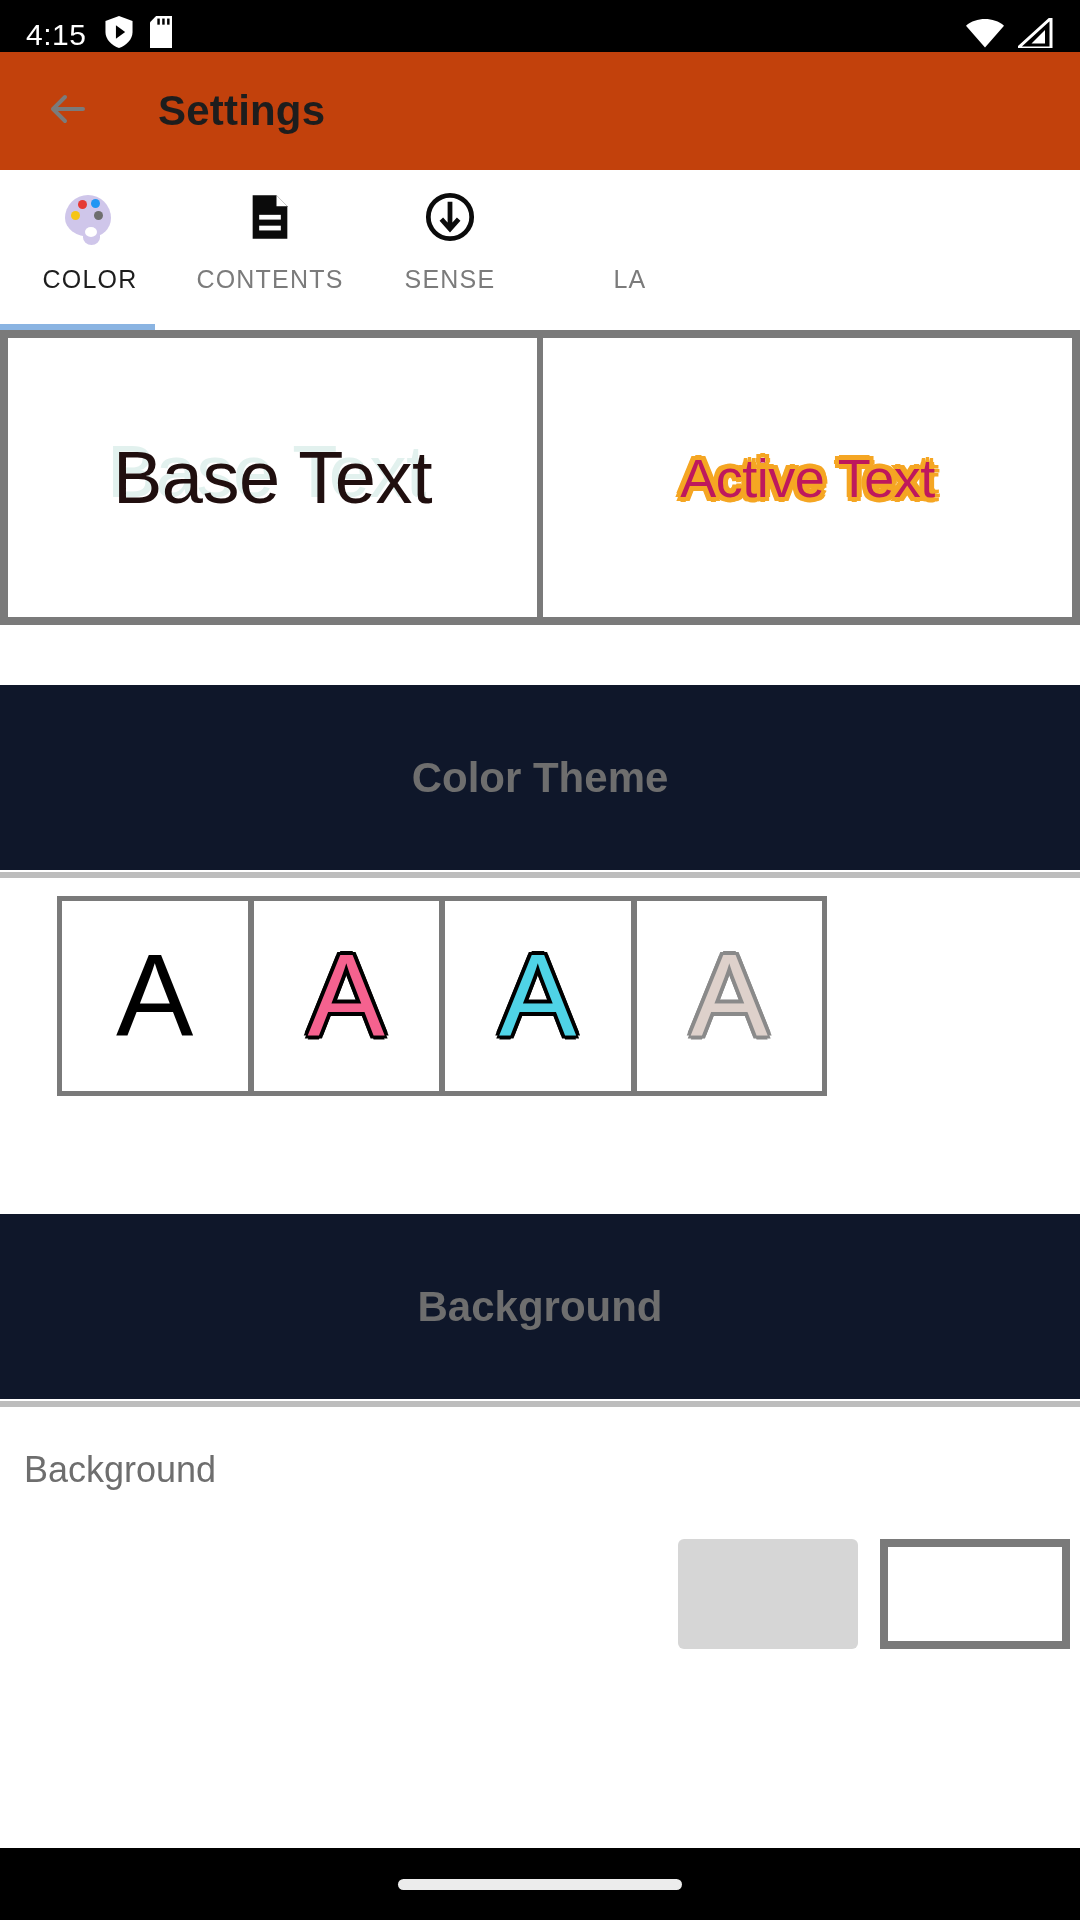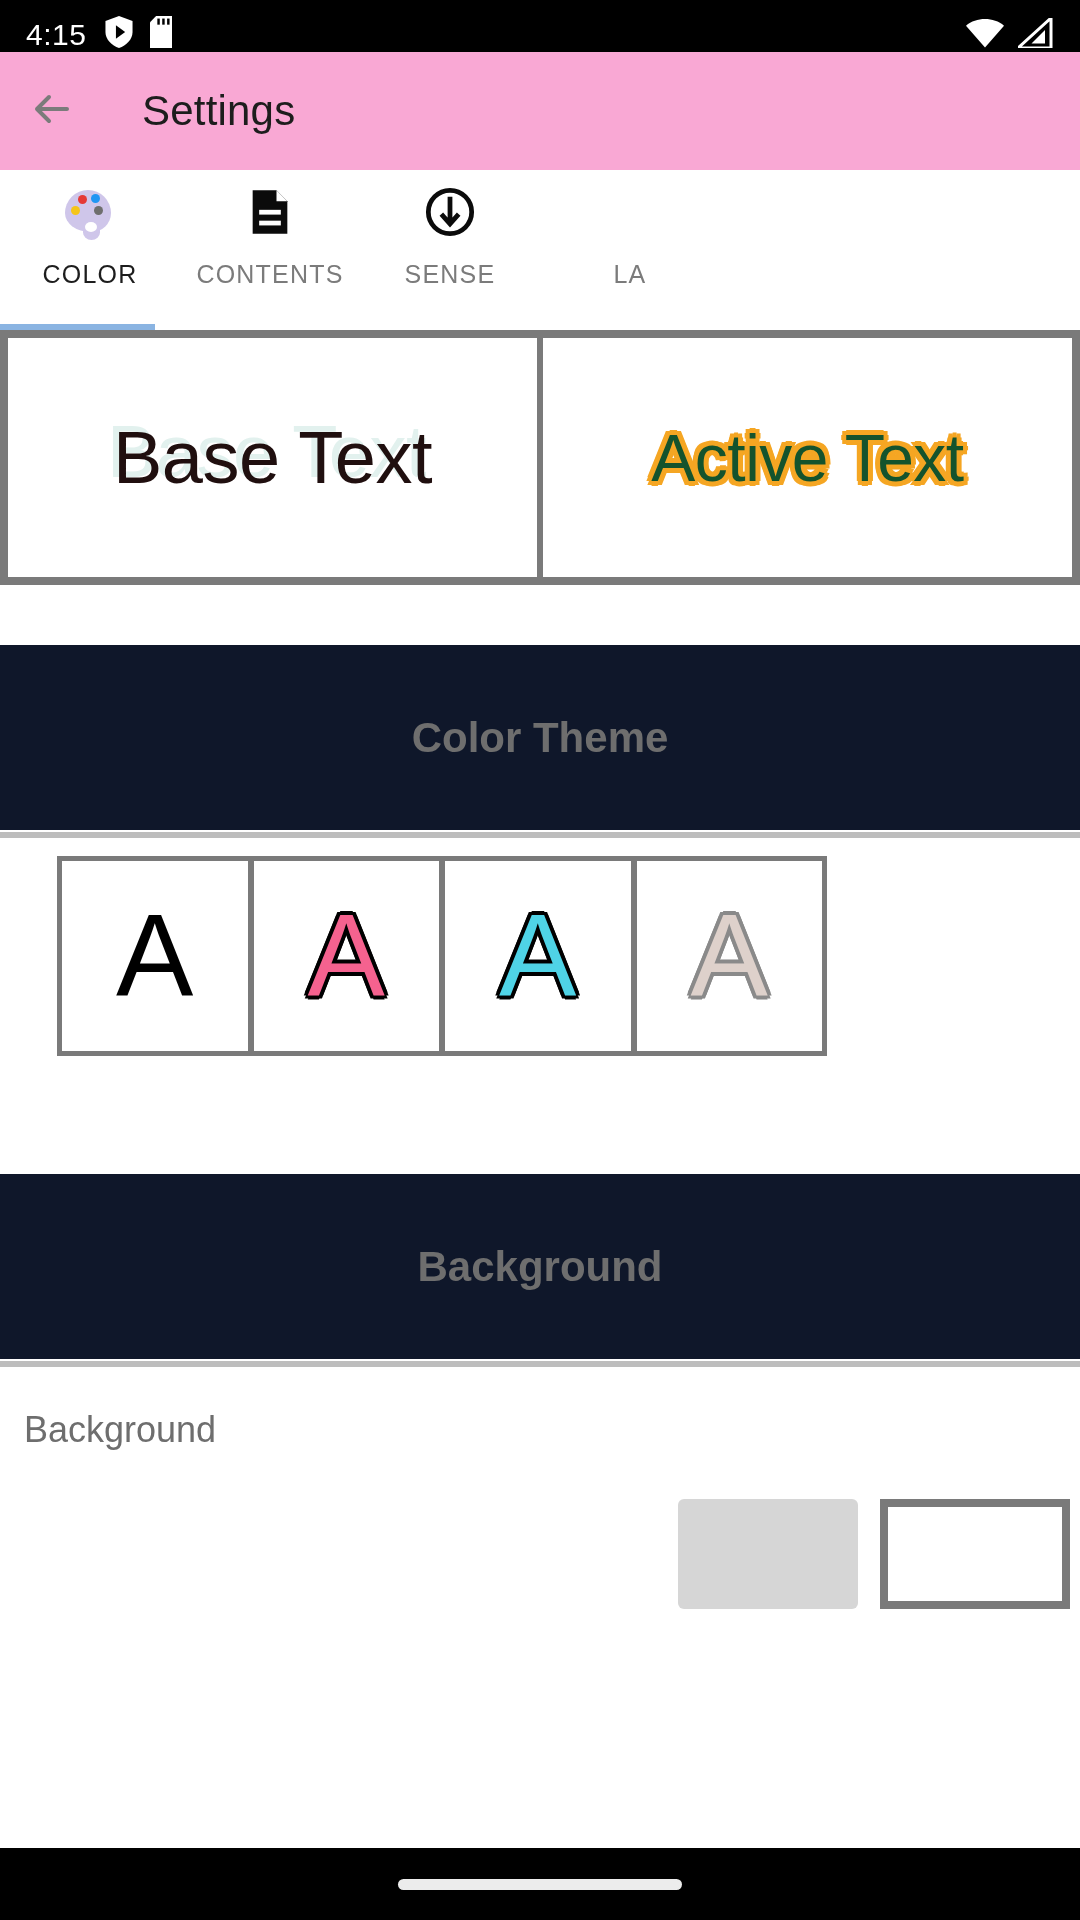--- a/index.html
+++ b/index.html
@@ -32,43 +32,44 @@
   }
   .status-left-icons { display: flex; align-items: center; gap: 16px; }
   .status-spacer { flex: 1; }
   .status-right-icons { display: flex; align-items: center; gap: 14px; }
 
   
   .app-bar {
     height: 118px;
     display: flex;
     align-items: center;
-    padding-left: 20px;
-    box-sizing: border-box;
-    background: #f9a8d4;
+    padding-left: 36px;
+    box-sizing: border-box;
+    background: #c2410c;
+    font-weight: bold;
   }
   .back-btn {
     width: 62px; height: 62px;
     display: flex; align-items: center; justify-content: center;
     cursor: pointer;
   }
   .app-title {
     font-size: 42px;
     color: #1d1d1d;
     margin-left: 60px;
     letter-spacing: 0.2px;
   }
 
   
   .tab-bar {
     position: relative;
     height: 160px;
     background: #ffffff;
     display: flex;
-    align-items: flex-start;
+    align-items: center;
     overflow: hidden;
   }
   .tab {
     flex: 0 0 auto;
     width: 180px;
     height: 150px;
     display: flex;
     flex-direction: column;
     align-items: center;
     justify-content: flex-start;
@@ -128,43 +129,43 @@
   .palette .dot { position: absolute; width: 9px; height: 9px; border-radius: 50%; }
   .d-red   { background: #e53935; left: 13px; top: 7px; }
   .d-blue  { background: #2196f3; left: 26px; top: 6px; }
   .d-yellow{ background: #f5c518; left: 6px;  top: 18px; }
   .d-gray  { background: #6e6e6e; left: 29px; top: 18px; }
 
   
   .preview-row {
     display: flex;
     background: #7a7a7a;
-    height: 255px;
+    height: 295px;
     padding: 8px;
     gap: 6px;
     box-sizing: border-box;
   }
   .preview-cell {
     flex: 1;
     background: #ffffff;
     display: flex;
     align-items: center;
     justify-content: center;
     overflow: hidden;
   }
   .base-text {
     font-size: 74px;
     color: #200f0f;
     white-space: nowrap;
     text-shadow: -6px -6px 0 #e2f1ee;
     letter-spacing: -0.5px;
   }
   .active-text {
-    font-size: 66px;
-    color: #14532d;
+    font-size: 54px;
+    color: #be185d;
     white-space: nowrap;
     letter-spacing: -0.5px;
     text-shadow:
       -4px -4px 0 #f5a623,  4px -4px 0 #f5a623,
       -4px  4px 0 #f5a623,  4px  4px 0 #f5a623,
       -5px  0   0 #f5a623,  5px  0   0 #f5a623,
        0   -5px 0 #f5a623,  0    5px 0 #f5a623;
   }
 
   

